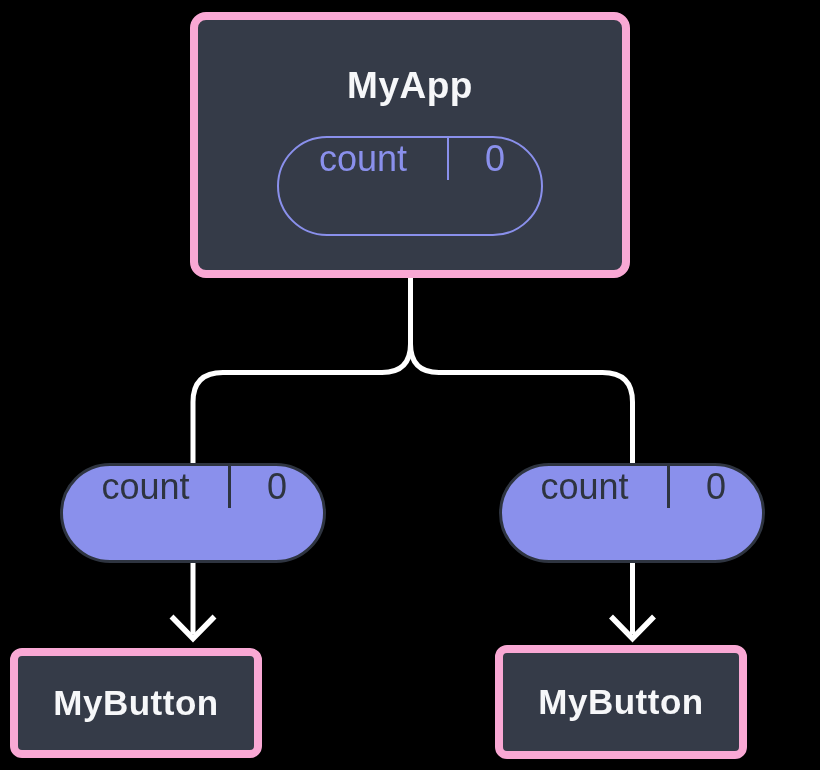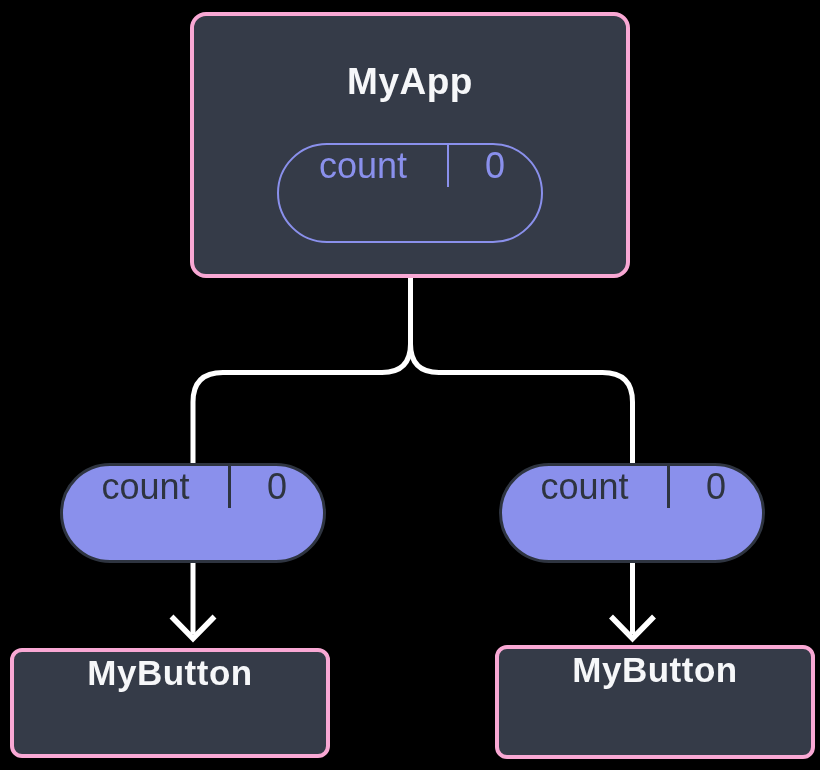--- a/index.html
+++ b/index.html
@@ -20,46 +20,46 @@
     left: 0;
     top: 0;
     width: 820px;
     height: 770px;
     z-index: 1;
   }
   .box {
     position: absolute;
     box-sizing: border-box;
     background: #353B48;
-    border: 4px solid #f9a8d4;
+    border: 8px solid #f9a8d4;
     z-index: 2;
-    gap: 11px;
   }
   .box.root {
     left: 190px;
     top: 12px;
     width: 440px;
     height: 266px;
     border-radius: 16px;
     display: flex;
     flex-direction: column;
     align-items: center;
     padding-top: 44px;
   }
   .box-title {
     color: #F6F7F9;
     font-size: 37px;
     font-weight: 700;
     letter-spacing: 0.5px;
     line-height: 1.2;
   }
   .box.child {
-    width: 320px;
+    width: 252px;
     border-radius: 12px;
     display: flex;
+    align-items: center;
     justify-content: center;
   }
   .box.child-left  { left: 10px;  top: 648px; height: 110px; }
   .box.child-right { left: 495px; top: 645px; height: 114px; }
   .child .box-title { font-size: 35px; }
 
   .pill {
     box-sizing: border-box;
     width: 266px;
     height: 100px;

